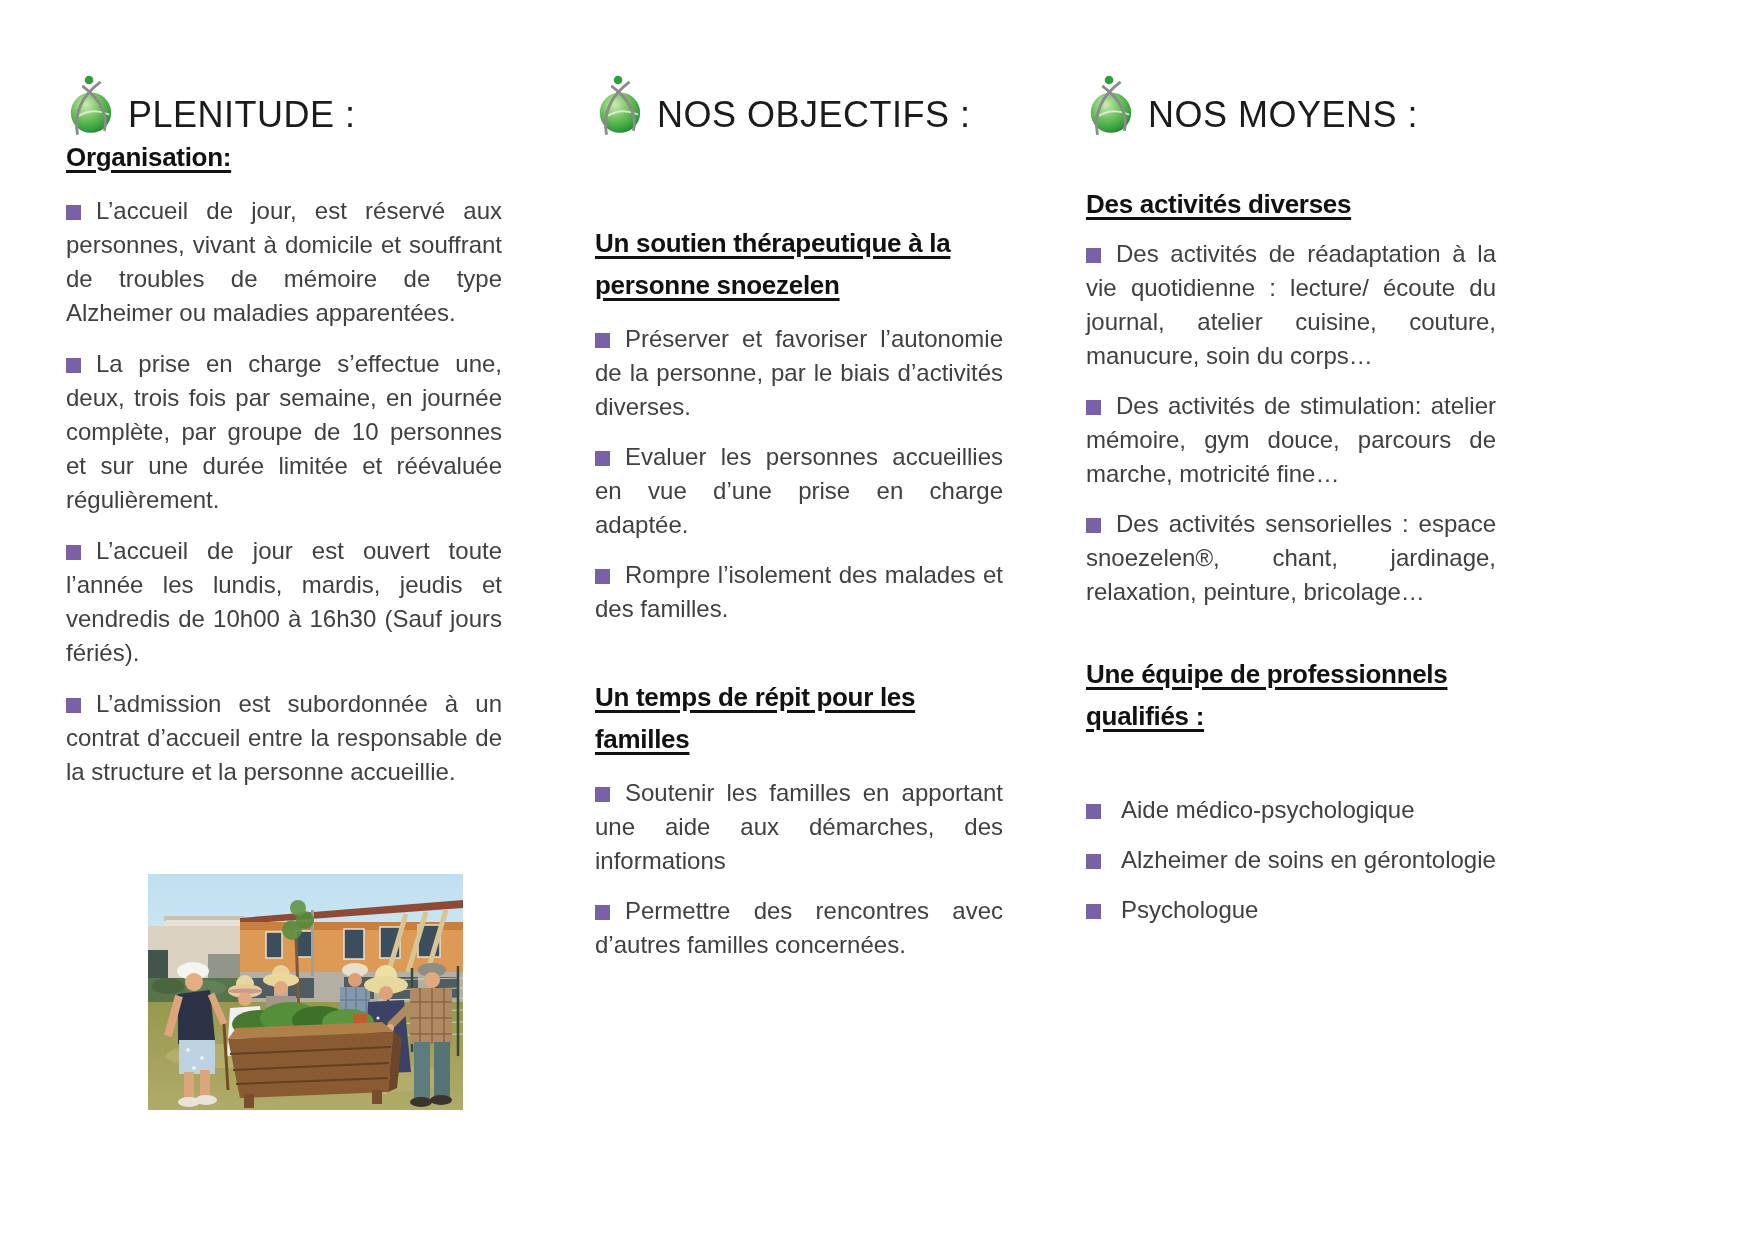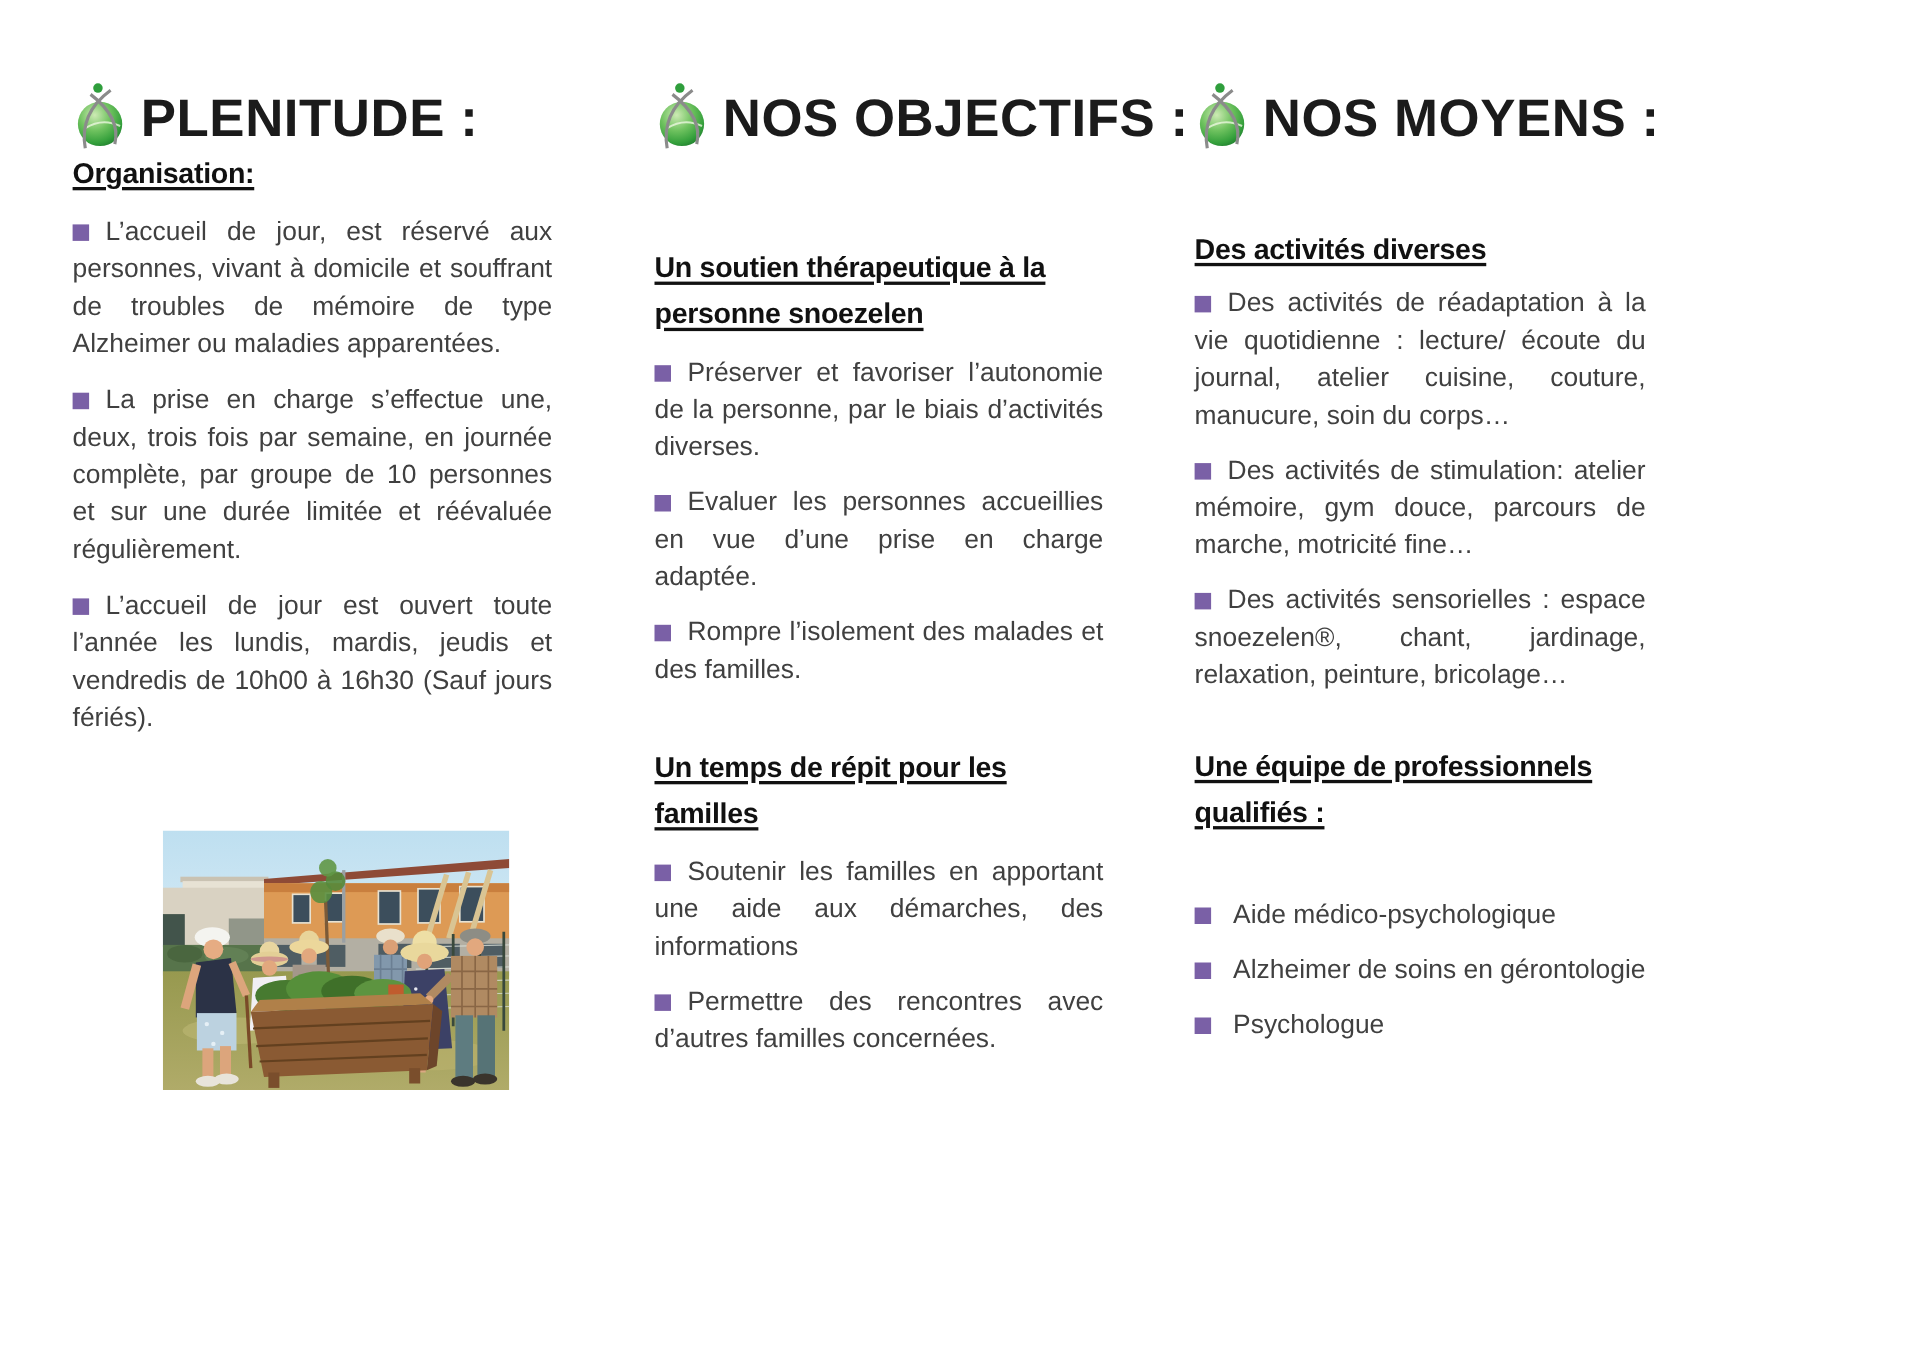--- a/index.html
+++ b/index.html
@@ -4,25 +4,25 @@
 <style>
   html,body{margin:0;padding:0;}
   body{
     width:1754px;height:1240px;position:relative;background:#ffffff;
     font-family:"Liberation Sans", sans-serif;color:#1f1f1f;overflow:hidden;
   }
   .col{position:absolute;top:72px;}
   .header{display:flex;align-items:flex-end;gap:14px;height:64px;}
   .logo{flex:0 0 auto;}
   .title{
-    font-size:48px;font-weight:bold;color:#1b1b1b;margin:0;line-height:1;
+    font-size:36px;font-weight:normal;color:#1b1b1b;margin:0;line-height:1;
     padding-bottom:3px;letter-spacing:0.5px;white-space:nowrap;text-align:center;
   }
   .content{}
-  .mt86{margin-top:86px;} .mt89{margin-top:69px;}
+  .mt86{margin-top:86px;} .mt89{margin-top:47px;}
   h2.sect{
     font-size:26px;font-weight:bold;color:#111;margin:0;line-height:42px;
     letter-spacing:-0.3px;
   }
   h2.sect span{
     text-decoration:underline;text-decoration-thickness:3px;text-underline-offset:4px;
   }
   p.b{
     font-size:24px;line-height:34px;margin:16px 0 0 0;text-align:justify;color:#404040;
   }
@@ -68,20 +68,21 @@
       <path d="M17 12 Q46 34 40 59" stroke="#8b8b8b" stroke-width="3" fill="none"></path>
       <circle cx="24" cy="6" r="4.5" fill="#2f9e3c"></circle>
     </svg>
     <h1 class="title">PLENITUDE :</h1>
   </div>
   <div class="content">
     <h2 class="sect"><span>Organisation:</span></h2>
     <p class="b"><span class="sq"></span><span>L’accueil de jour, est réservé aux personnes, vivant à domicile et souffrant de troubles de mémoire de type Alzheimer ou maladies apparentées.</span></p>
     <p class="b mt17"><span class="sq"></span><span>La prise en charge s’effectue une, deux, trois fois par semaine, en journée complète, par groupe de 10 personnes et sur une durée limitée et réévaluée régulièrement.</span></p>
     <p class="b mt17"><span class="sq"></span><span>L’accueil de jour est ouvert toute l’année les lundis, mardis, jeudis et vendredis de 10h00 à 16h30 (Sauf jours fériés).</span></p>
+    <p class="b mt17"><span class="sq"></span><span>L’admission est subordonnée à un contrat d’accueil entre la responsable de la structure et la personne accueillie.</span></p>
 
     <div class="photo">
       <svg width="315" height="236" viewBox="0 0 315 236">
 
         <rect x="0" y="0" width="315" height="140" fill="url(#sky)"></rect>
 
         <rect x="16" y="42" width="80" height="5" fill="#c9c2b2"></rect>
         <rect x="18" y="46" width="76" height="22" fill="#e7e2d4"></rect>
         <rect x="22" y="56" width="66" height="11" fill="#3f5148"></rect>
         <rect x="0" y="52" width="108" height="66" fill="#d9d2c2"></rect>

